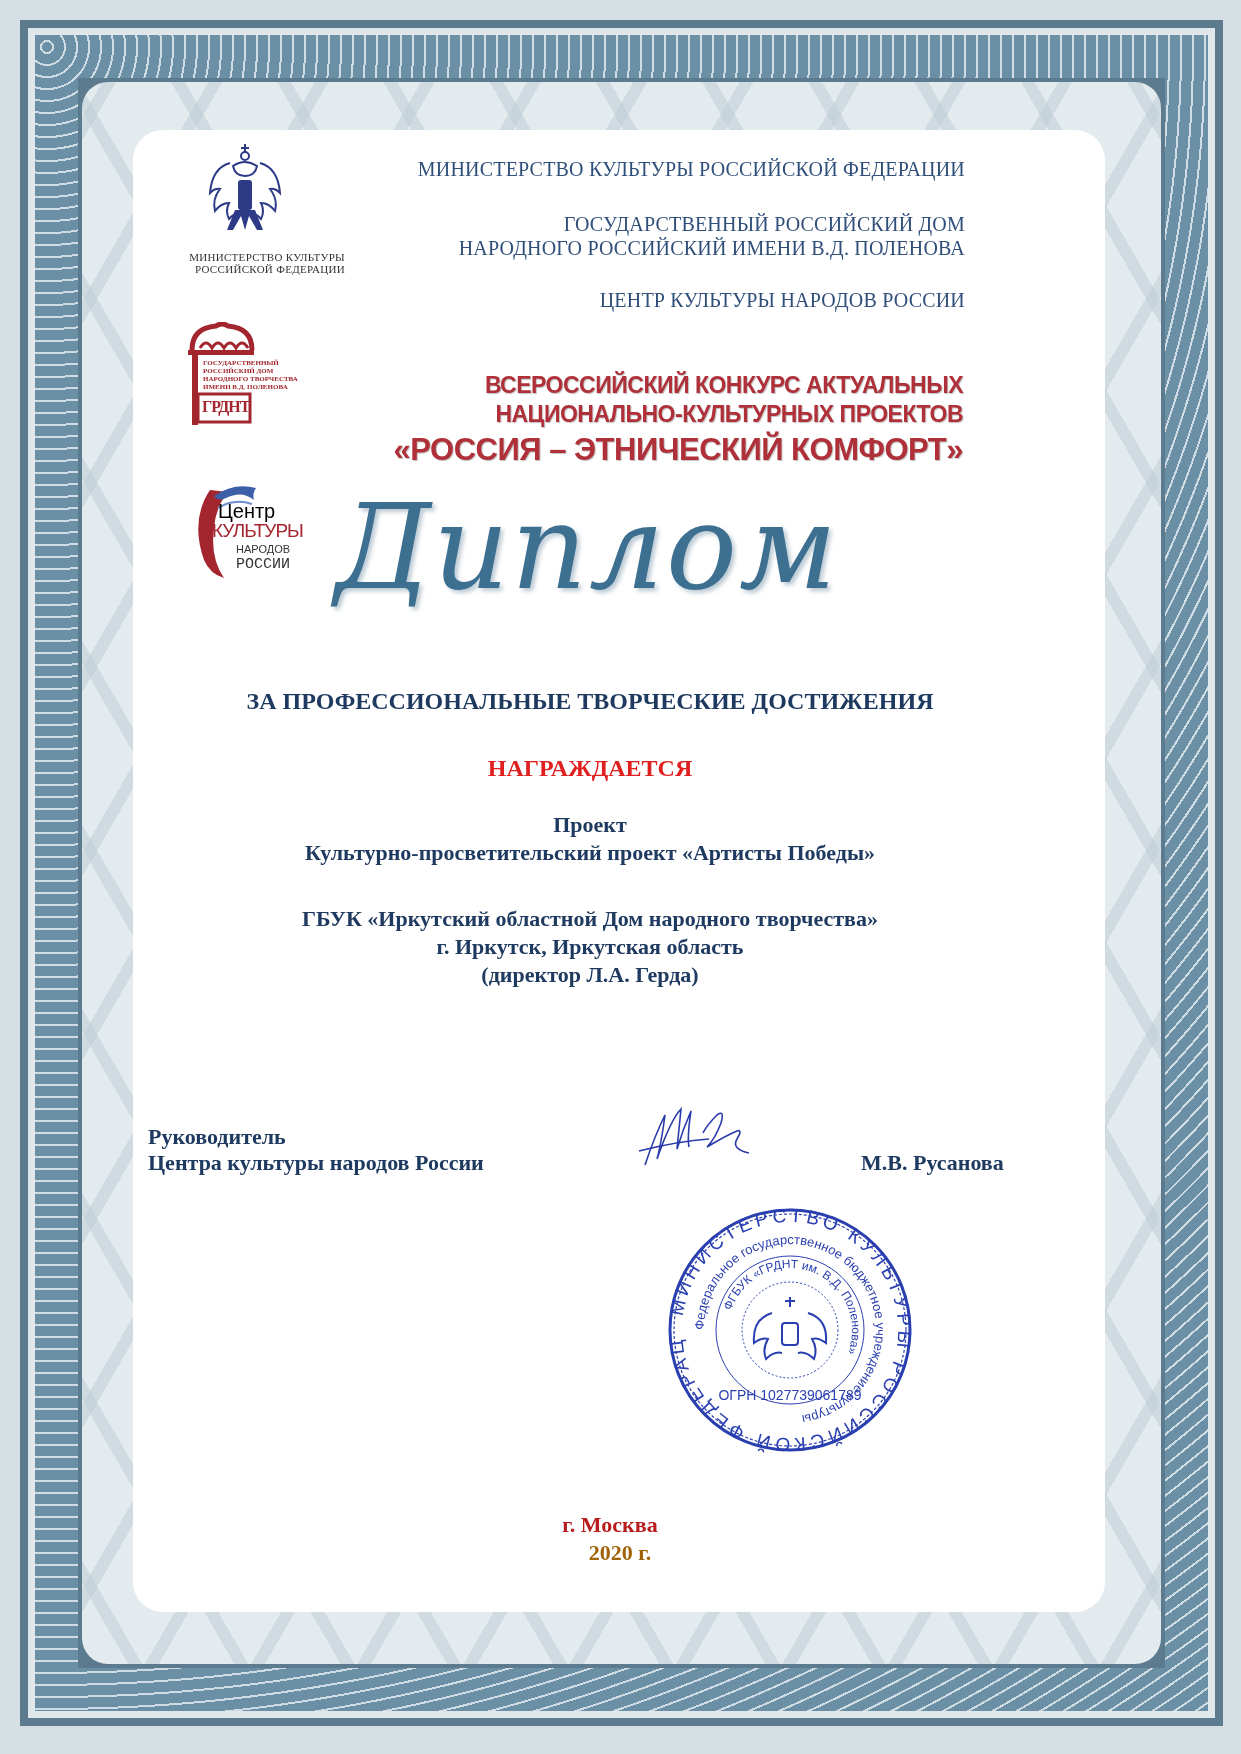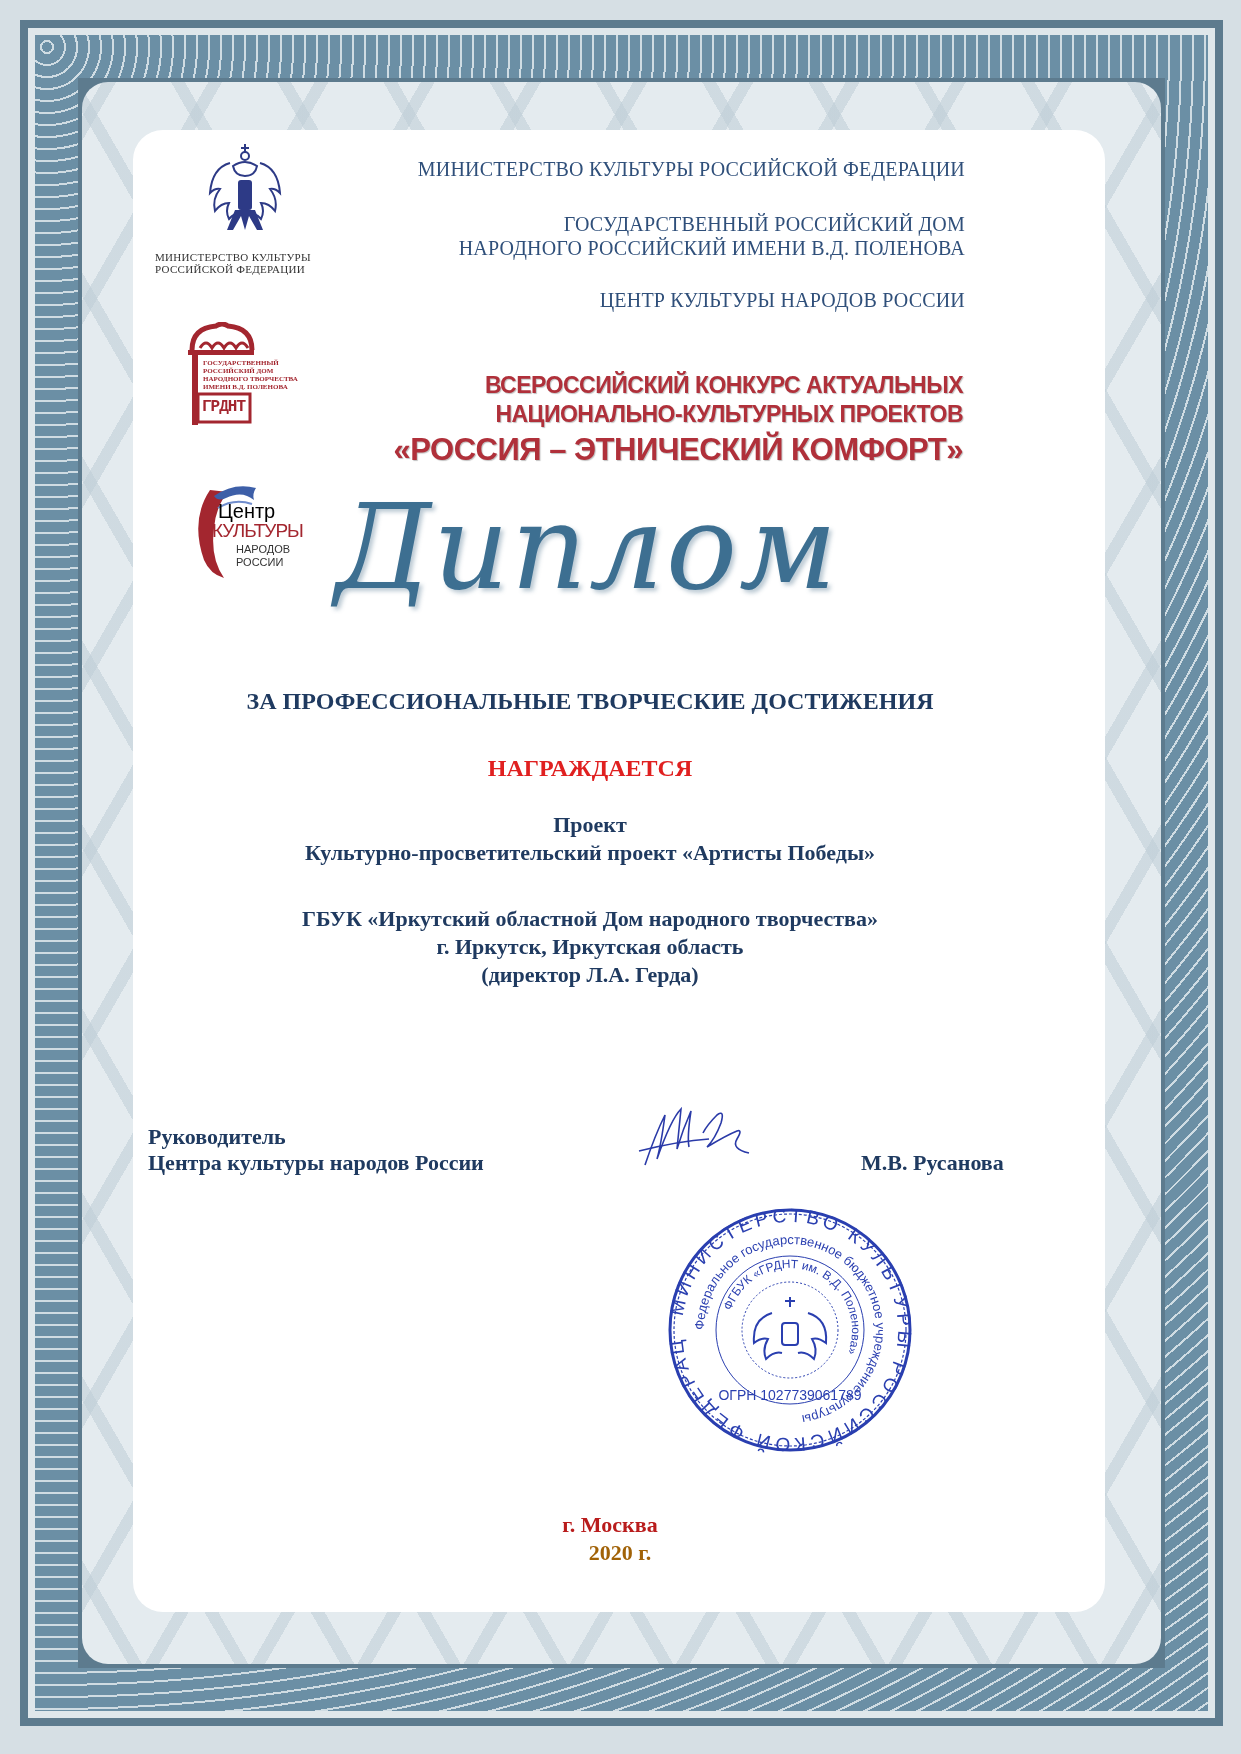--- a/index.html
+++ b/index.html
@@ -18,21 +18,21 @@
       #e4ebef; border-radius:26px; }
   .panel { position:absolute; left:133px; top:130px; width:972px; height:1482px; background:#ffffff; border-radius:30px; }
 
   .abs { position:absolute; }
   .hdr-line { position:absolute; right:276px; color:#2f4f7a; font-size:20px; letter-spacing:0.2px; text-align:right; white-space:nowrap; }
   .contest { position:absolute; right:278px; color:#b0303a; font-family:"Liberation Sans", sans-serif; font-weight:bold; text-align:right; white-space:nowrap; letter-spacing:-0.5px; text-shadow:1px 1px 1px rgba(0,0,0,0.25); }
   .diploma-title { position:absolute; left:335px; top:478px; font-family:"DejaVu Serif", serif; font-style:italic; font-size:118px; color:#3d6f91; letter-spacing:2px; text-shadow:3px 3px 4px rgba(60,100,130,0.35); }
   .center-text { position:absolute; left:133px; width:972px; text-align:center; font-weight:bold; color:#1f3a60; }
   .sign-text { position:absolute; font-weight:bold; color:#1f3a60; font-size:22px; }
 
-  .logo-text-small { font-family:"Liberation Serif", serif; color:#333; font-size:11px; text-align:left; line-height:12px; letter-spacing:0.3px; }
+  .logo-text-small { font-family:"Liberation Serif", serif; color:#333; font-size:11px; text-align:right; line-height:12px; letter-spacing:0.3px; }
 </style>
 </head>
 <body>
 
 <div class="frame-outer"></div>
 <div class="frame-gap"></div>
 <div class="frame-ornament"></div>
 <div class="frame-ornament-inner"></div>
 <div class="frame-pattern"></div>
 <div class="panel"></div>
@@ -69,37 +69,37 @@
     <rect x="2" y="28" width="66" height="5" fill="#a3262f"></rect>
     <rect x="6" y="33" width="6" height="70" fill="#a3262f"></rect>
     <rect x="12" y="72" width="52" height="28" fill="none" stroke="#a3262f" stroke-width="3"></rect>
   </svg>
   <div style="position:absolute; left:17px; top:37px; font-family:'Liberation Serif',serif; font-size:7px; font-weight:bold; line-height:8px; color:#a3262f;">
     <div>ГОСУДАРСТВЕННЫЙ</div>
     <div>РОССИЙСКИЙ ДОМ</div>
     <div>НАРОДНОГО ТВОРЧЕСТВА</div>
     <div>ИМЕНИ В.Д. ПОЛЕНОВА</div>
   </div>
-  <div style="position:absolute; left:16px; top:76px; font-family:Liberation Mono, monospace; font-size:16px; font-weight:bold; color:#a3262f; letter-spacing:-1px;">ГРДНТ</div>
+  <div style="position:absolute; left:16px; top:76px; font-family:Liberation Serif, serif; font-size:16px; font-weight:bold; color:#a3262f; letter-spacing:-1px;">ГРДНТ</div>
 </div>
 
 <div class="contest" style="top:372px; font-size:23px;">ВСЕРОССИЙСКИЙ КОНКУРС АКТУАЛЬНЫХ</div>
 <div class="contest" style="top:401px; font-size:23px;">НАЦИОНАЛЬНО-КУЛЬТУРНЫХ ПРОЕКТОВ</div>
 <div class="contest" style="top:432px; font-size:31px;">«РОССИЯ – ЭТНИЧЕСКИЙ КОМФОРТ»</div>
 
 <div class="abs" style="left:190px; top:478px; width:140px; height:120px;">
   <svg width="140" height="120" viewBox="0 0 140 120" style="position:absolute; left:0; top:0;">
     <path d="M20 12 q-20 30 -6 70 q6 14 20 18 q-14 -20 -10 -50 q2 -22 14 -36z" fill="#a3262f"></path>
     <path d="M24 18 q20 -14 42 -8 q-4 6 -2 12 q-12 -10 -28 -2 q-8 4 -12 -2z" fill="#3d5fa8"></path>
     <path d="M28 30 q16 -10 34 -4" fill="none" stroke="#6f8ccc" stroke-width="2"></path>
   </svg>
   <div style="position:absolute; left:28px; top:22px; font-family:'Liberation Sans',sans-serif; font-size:20px; color:#000000;">Центр</div>
   <div style="position:absolute; left:22px; top:42px; font-family:'Liberation Sans',sans-serif; font-size:19px; color:#a3262f; letter-spacing:-1px;">КУЛЬТУРЫ</div>
   <div style="position:absolute; left:46px; top:65px; font-family:'Liberation Sans',sans-serif; font-size:11px; color:#333;">НАРОДОВ</div>
-  <div style="position:absolute; left:46px; top:78px; font-family:Liberation Sans, sans-serif; font-size:11px; color:#333;">РОССИИ</div>
+  <div style="position:absolute; left:46px; top:78px; font-family:Liberation Mono, monospace; font-size:15px; color:#333;">РОССИИ</div>
 </div>
 
 <div class="diploma-title">Диплом</div>
 
 <div class="center-text" style="top:688px; font-size:24px; left:140px; width:900px;">ЗА ПРОФЕССИОНАЛЬНЫЕ ТВОРЧЕСКИЕ ДОСТИЖЕНИЯ</div>
 <div class="center-text" style="top:755px; font-size:24px; color:#e02020; left:140px; width:900px;">НАГРАЖДАЕТСЯ</div>
 <div class="center-text" style="top:812px; font-size:22px; left:140px; width:900px;">Проект</div>
 <div class="center-text" style="top:840px; font-size:22px; left:140px; width:900px;">Культурно-просветительский проект «Артисты Победы»</div>
 <div class="center-text" style="top:906px; font-size:22px; left:140px; width:900px;">ГБУК «Иркутский областной Дом народного творчества»</div>
 <div class="center-text" style="top:934px; font-size:22px; left:140px; width:900px;text-align:center;">г. Иркутск, Иркутская область</div>

